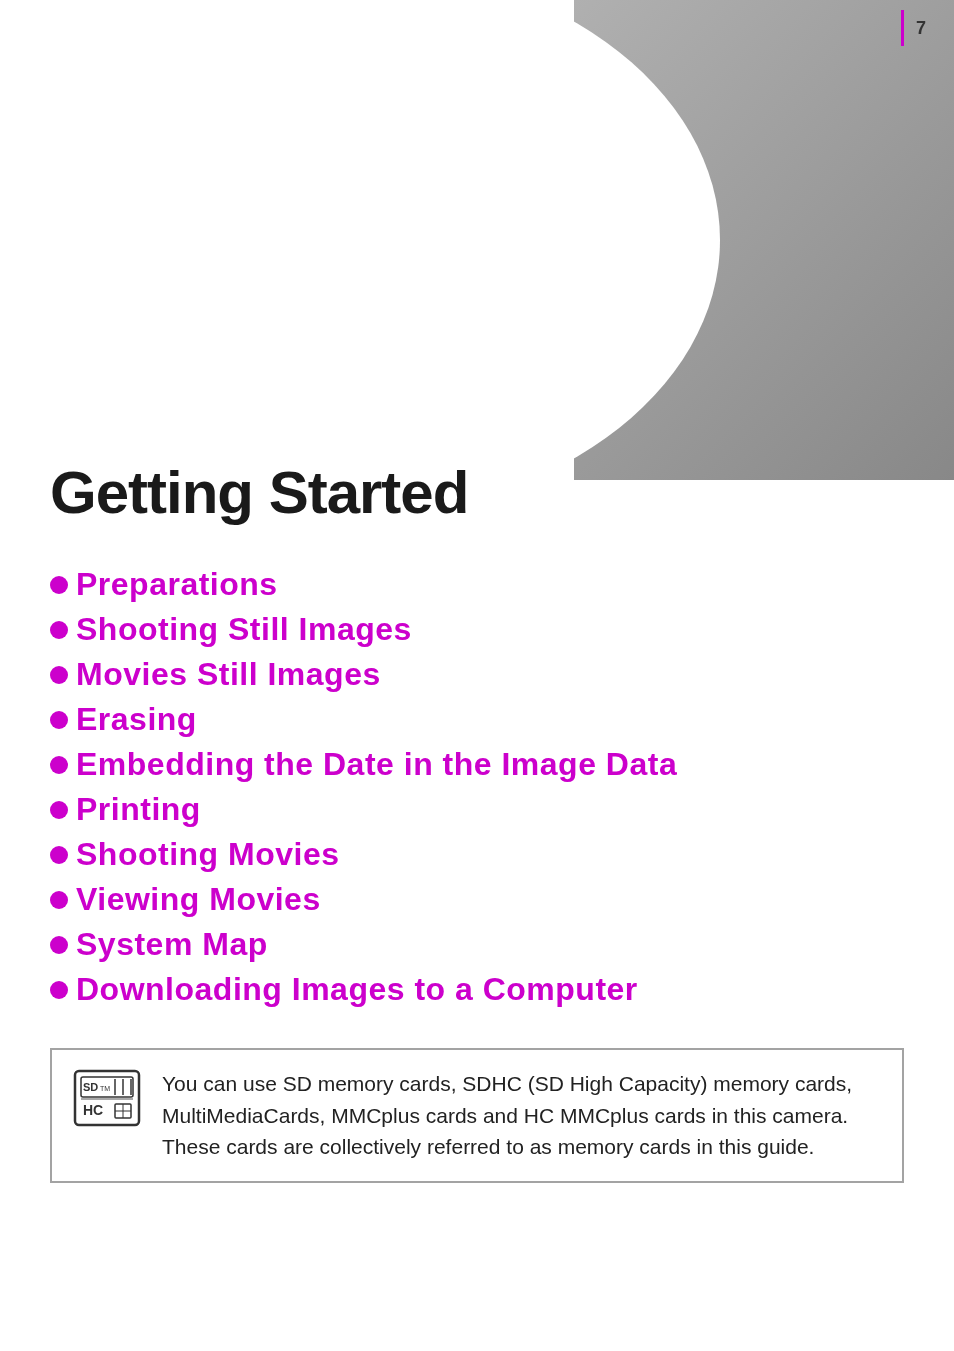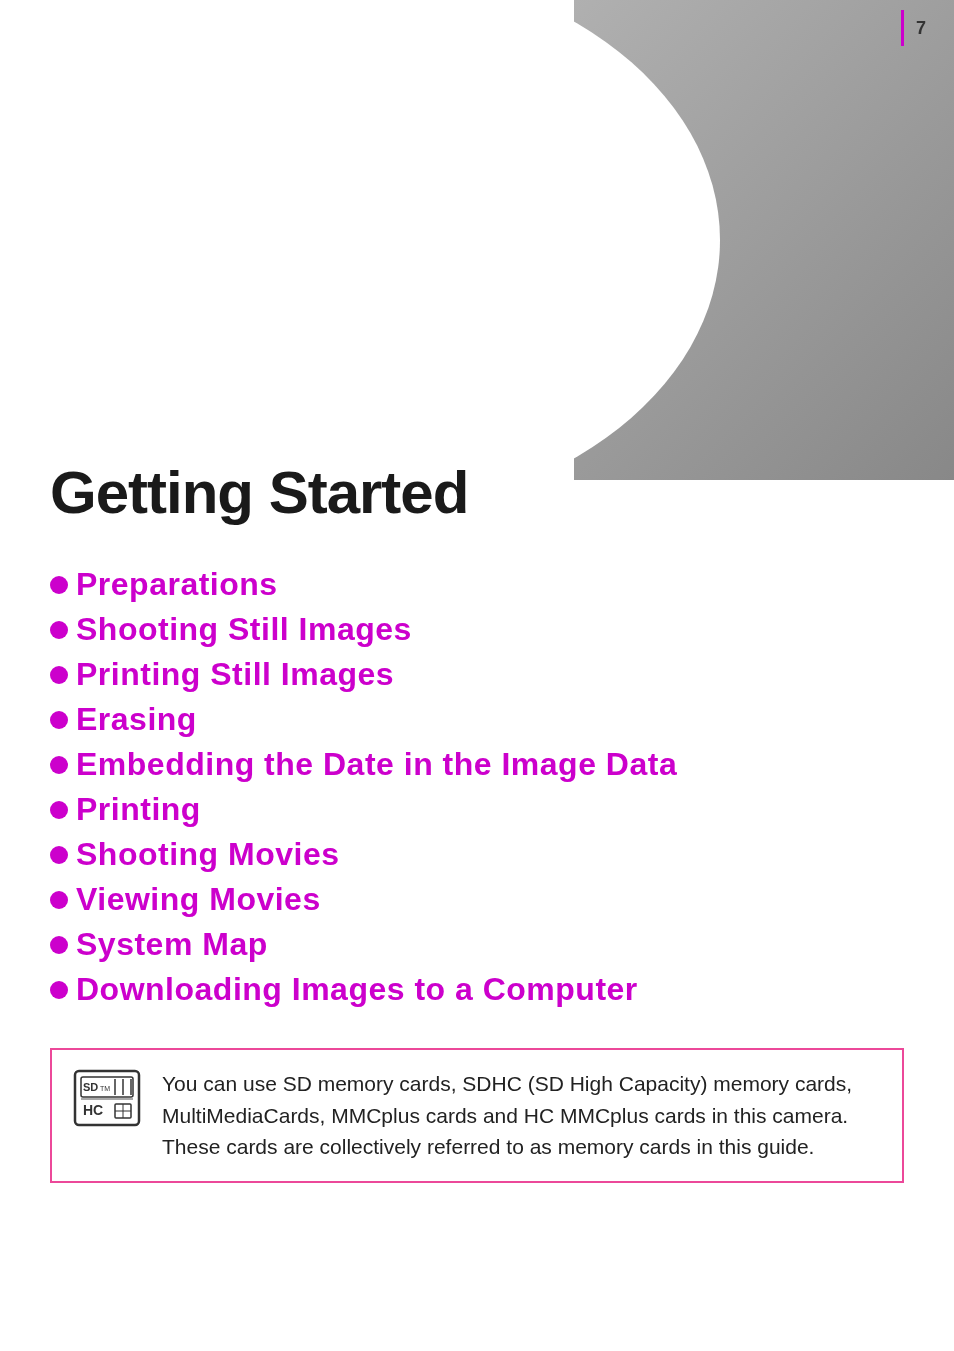--- a/index.html
+++ b/index.html
@@ -123,21 +123,21 @@
       color: #cc00cc;
       text-decoration: none;
       font-family: Arial Black, Arial, sans-serif;
       letter-spacing: 0.5px;
     }
 
     
     .info-box {
       display: flex;
       align-items: flex-start;
-      border: 2px solid #ec4899;
+      border: 2px solid #a3a3a3;
       padding: 18px 20px;
       margin-top: 20px;
       background: #ffffff;
     }
 
     .sd-icon {
       width: 70px;
       height: 60px;
       flex-shrink: 0;
       margin-right: 20px;
@@ -180,21 +180,21 @@
     <li>
           <span class="bullet-dot"></span>
           <a class="menu-link" href="#">Preparations</a>
         </li>
         <li>
           <span class="bullet-dot"></span>
           <a class="menu-link" href="#">Shooting Still Images</a>
         </li>
         <li>
           <span class="bullet-dot"></span>
-          <a class="menu-link" href="#">Printing Still Images</a>
+          <a class="menu-link" href="#">Movies Still Images</a>
         </li>
         <li>
           <span class="bullet-dot"></span>
           <a class="menu-link" href="#">Erasing</a>
         </li>
         <li>
           <span class="bullet-dot"></span>
           <a class="menu-link" href="#">Embedding the Date in the Image Data</a>
         </li>
         <li>

